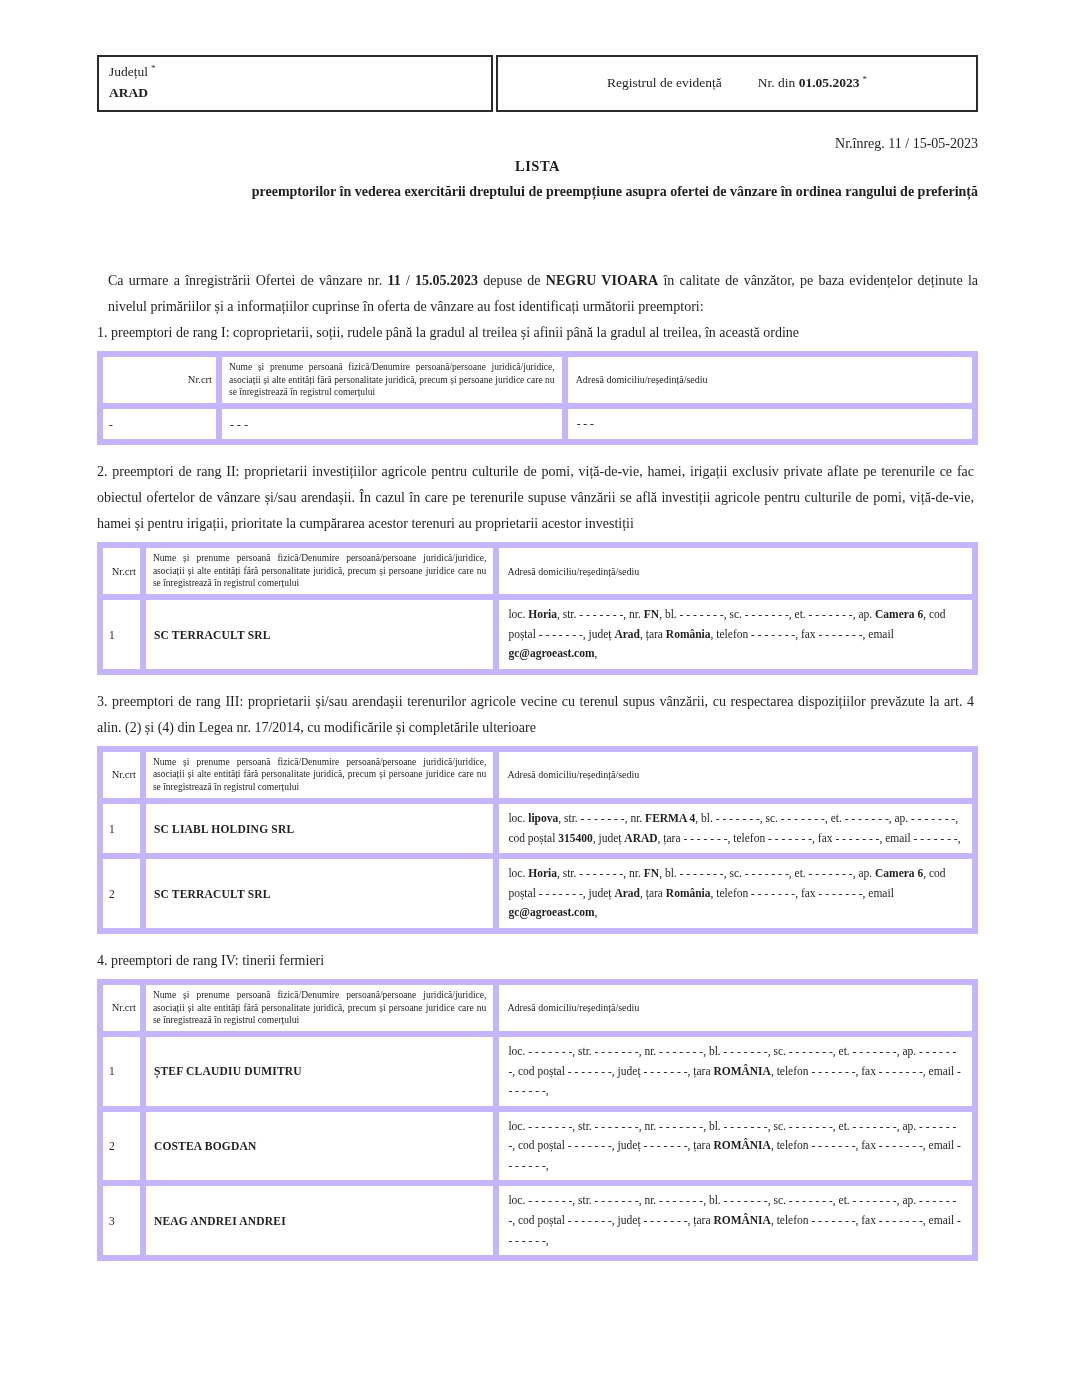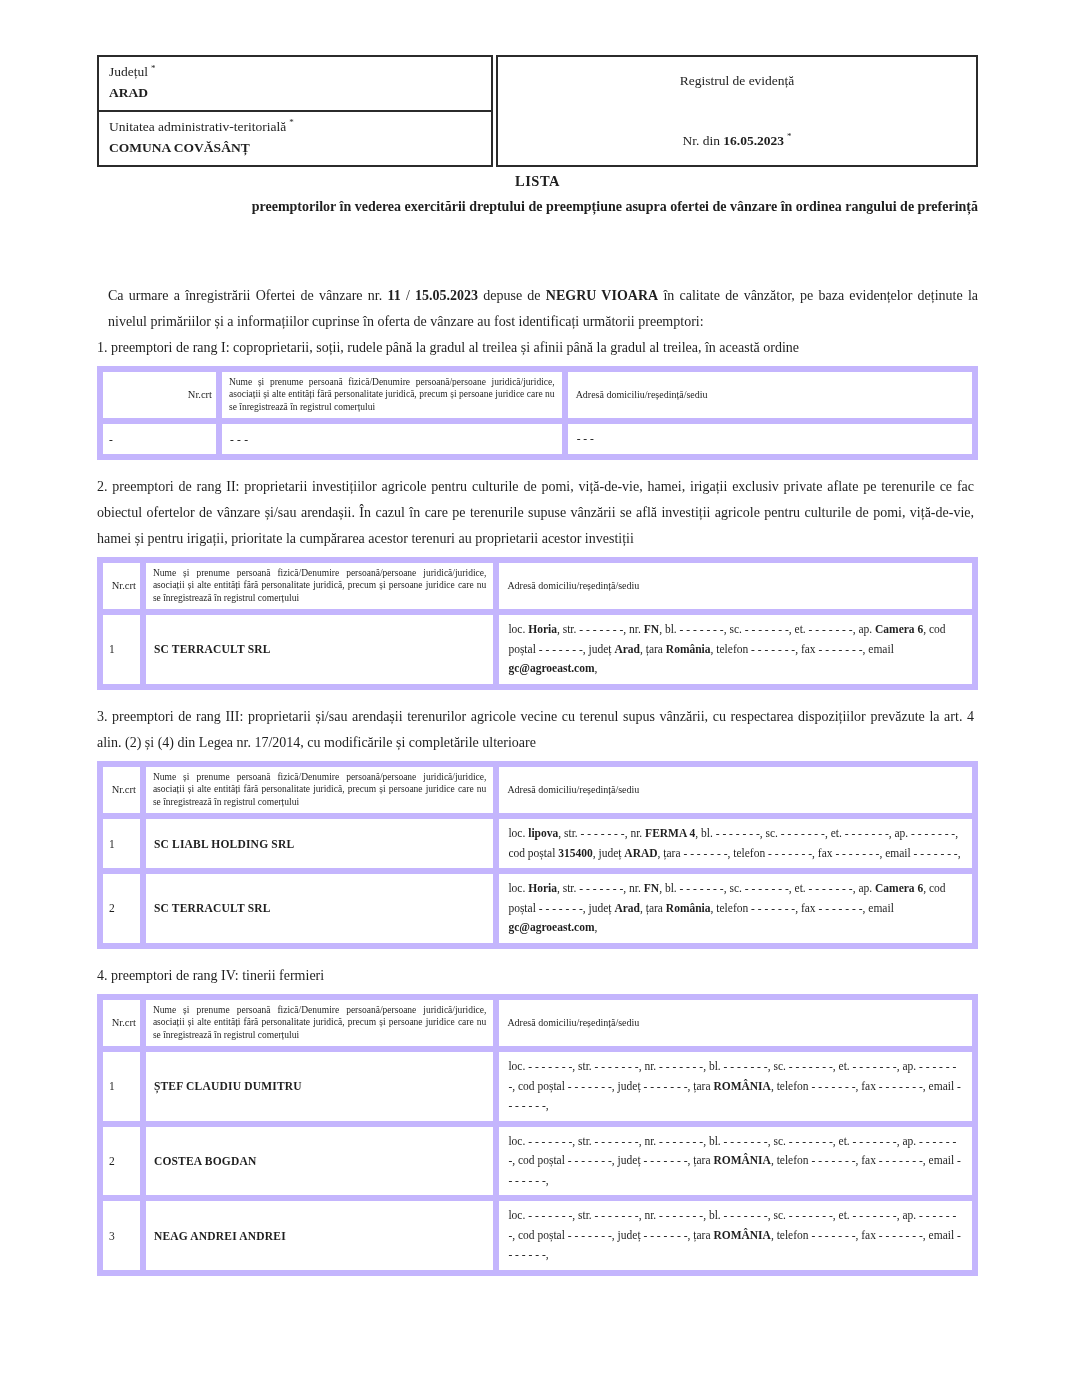--- a/index.html
+++ b/index.html
@@ -12,21 +12,21 @@
   .page{box-sizing:border-box;width:1079px;height:1400px;padding:55px 101px 0 97px;position:relative;}
   .b{font-weight:bold;}
   sup.star{font-size:9px;vertical-align:super;line-height:0;margin-left:3px;}
 
   
   .header-grid{display:flex;gap:3px;}
   .hb-left{width:396px;box-sizing:border-box;border:2px solid #2b2b2b;}
   .hb-cell{box-sizing:border-box;padding:5px 10px 6px 10px;font-size:13.5px;line-height:1.55;}
   .hb-cell + .hb-cell{border-top:2px solid #2b2b2b;}
   .hb-cell .val{font-weight:bold;}
-  .hb-right{flex:1;box-sizing:border-box;border:2px solid #2b2b2b;display:flex;flex-direction:column;
+  .hb-right{flex:1;box-sizing:border-box;border:2px solid #2b2b2b;display:flex;flex-direction:row;
     justify-content:center;align-items:center;font-size:13.5px;line-height:1.8;gap:36px;}
 
   
   .reg-line{margin-top:24px;text-align:right;font-size:14px;}
   .title{margin:6px 0 0 0;text-align:center;font-size:14.5px;font-weight:bold;letter-spacing:.5px;}
   .subtitle{margin:4px 0 0 0;text-align:right;font-size:14px;font-weight:bold;line-height:1.8;}
 
   
   .intro{margin:64px 0 0 11px;font-size:14px;line-height:1.85;text-align:justify;}
   .sec-heading{margin:14px 4px 5px 0;font-size:14px;line-height:1.85;text-align:justify;}
@@ -55,31 +55,28 @@
 <body>
 
 <div class="page">
 
   <div class="header-grid">
     <div class="hb-left">
       <div class="hb-cell">
         <div class="lbl"><span>Județul</span><sup class="star">*</sup></div>
         <div class="val">ARAD</div>
       </div>
-      <div class="hb-cell">
-        <div class="lbl"><span>Unitatea administrativ-teritorială</span><sup class="star">*</sup></div>
-        <div class="val">COMUNA COVĂSÂNȚ</div>
-      </div>
     </div>
     <div class="hb-right">
       <div>Registrul de evidență</div>
-      <div><span>Nr. din </span><span class="b">16.05.2023</span><sup class="star">*</sup></div>
+      <div><span>Nr. din </span><span class="b">01.05.2023</span><sup class="star">*</sup></div>
     </div>
   </div>
 
+  <div class="reg-line">Nr.înreg. 11 / 15-05-2023</div>
 
   <h1 class="title">LISTA</h1>
   <h2 class="subtitle">preemptorilor în vederea exercitării dreptului de preempțiune asupra ofertei de vânzare în ordinea rangului de preferință</h2>
 
   <p class="intro"><span>Ca urmare a înregistrării Ofertei de vânzare nr. </span><span class="b">11</span><span> / </span><span class="b">15.05.2023</span><span> depuse de </span><span class="b">NEGRU VIOARA</span><span> în calitate de vânzător, pe baza evidențelor deținute la nivelul primăriilor și a informațiilor cuprinse în oferta de vânzare au fost identificați următorii preemptori:</span></p>
 
   <div id="sections">
   <div class="section">
     <p class="sec-heading">1. preemptori de rang I: coproprietarii, soții, rudele până la gradul al treilea și afinii până la gradul al treilea, în această ordine</p>
     <table class="doc-table t-rank1">

